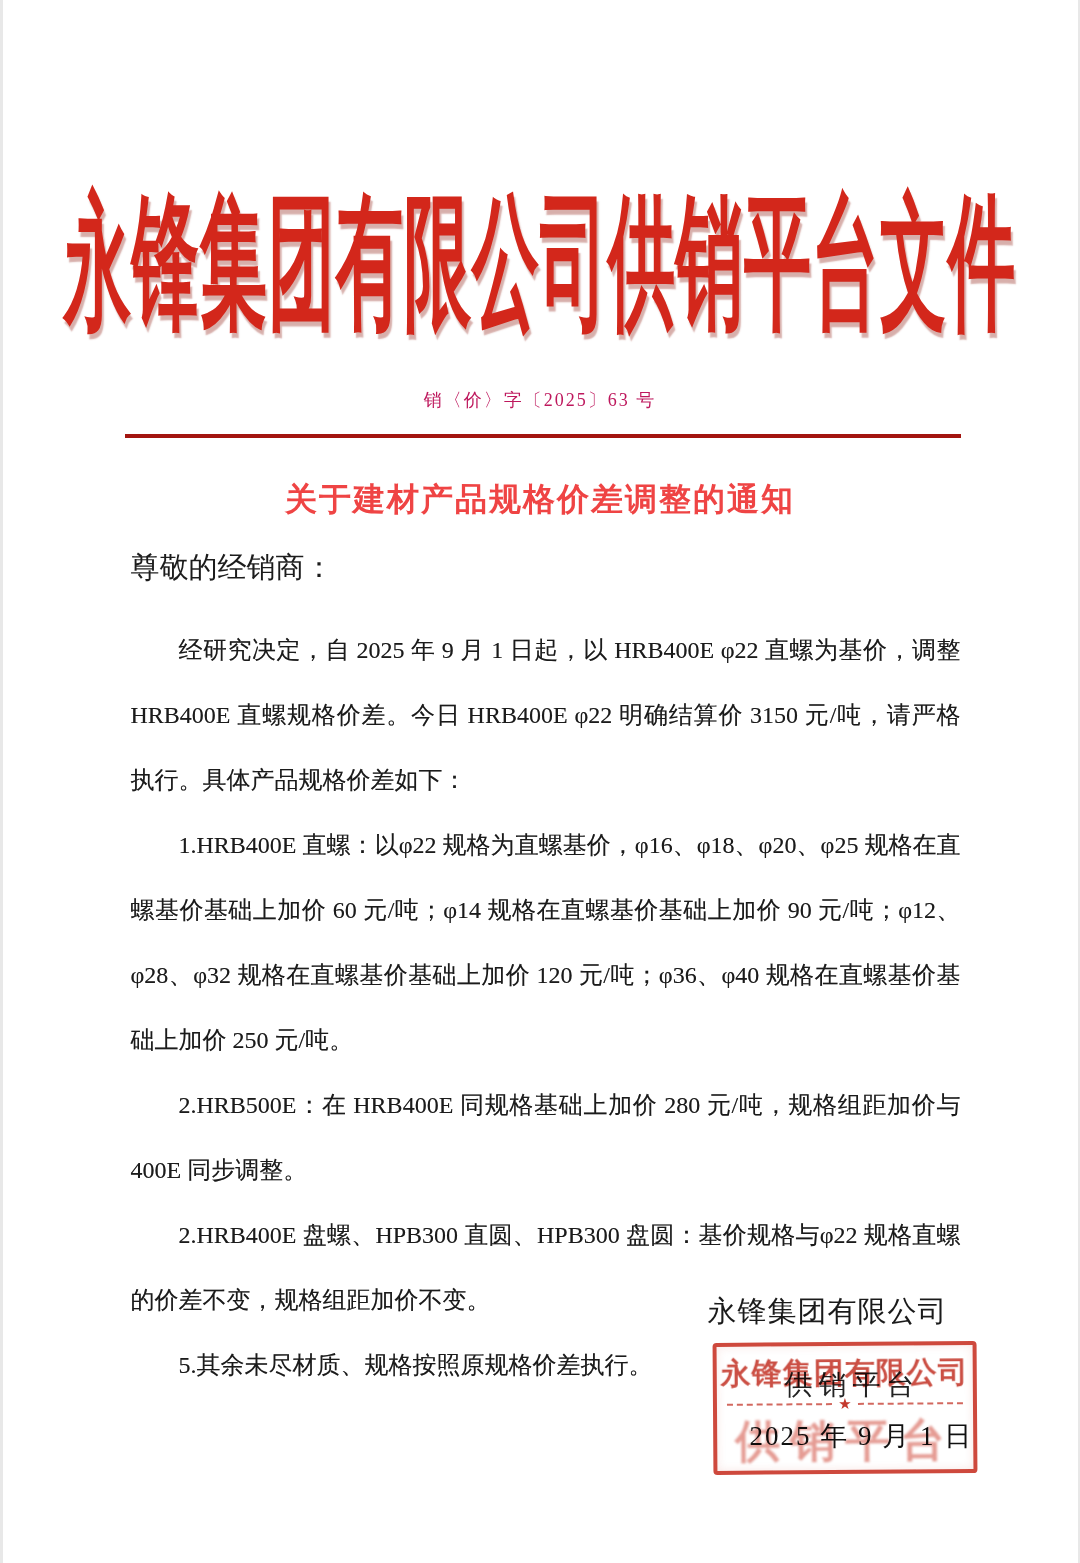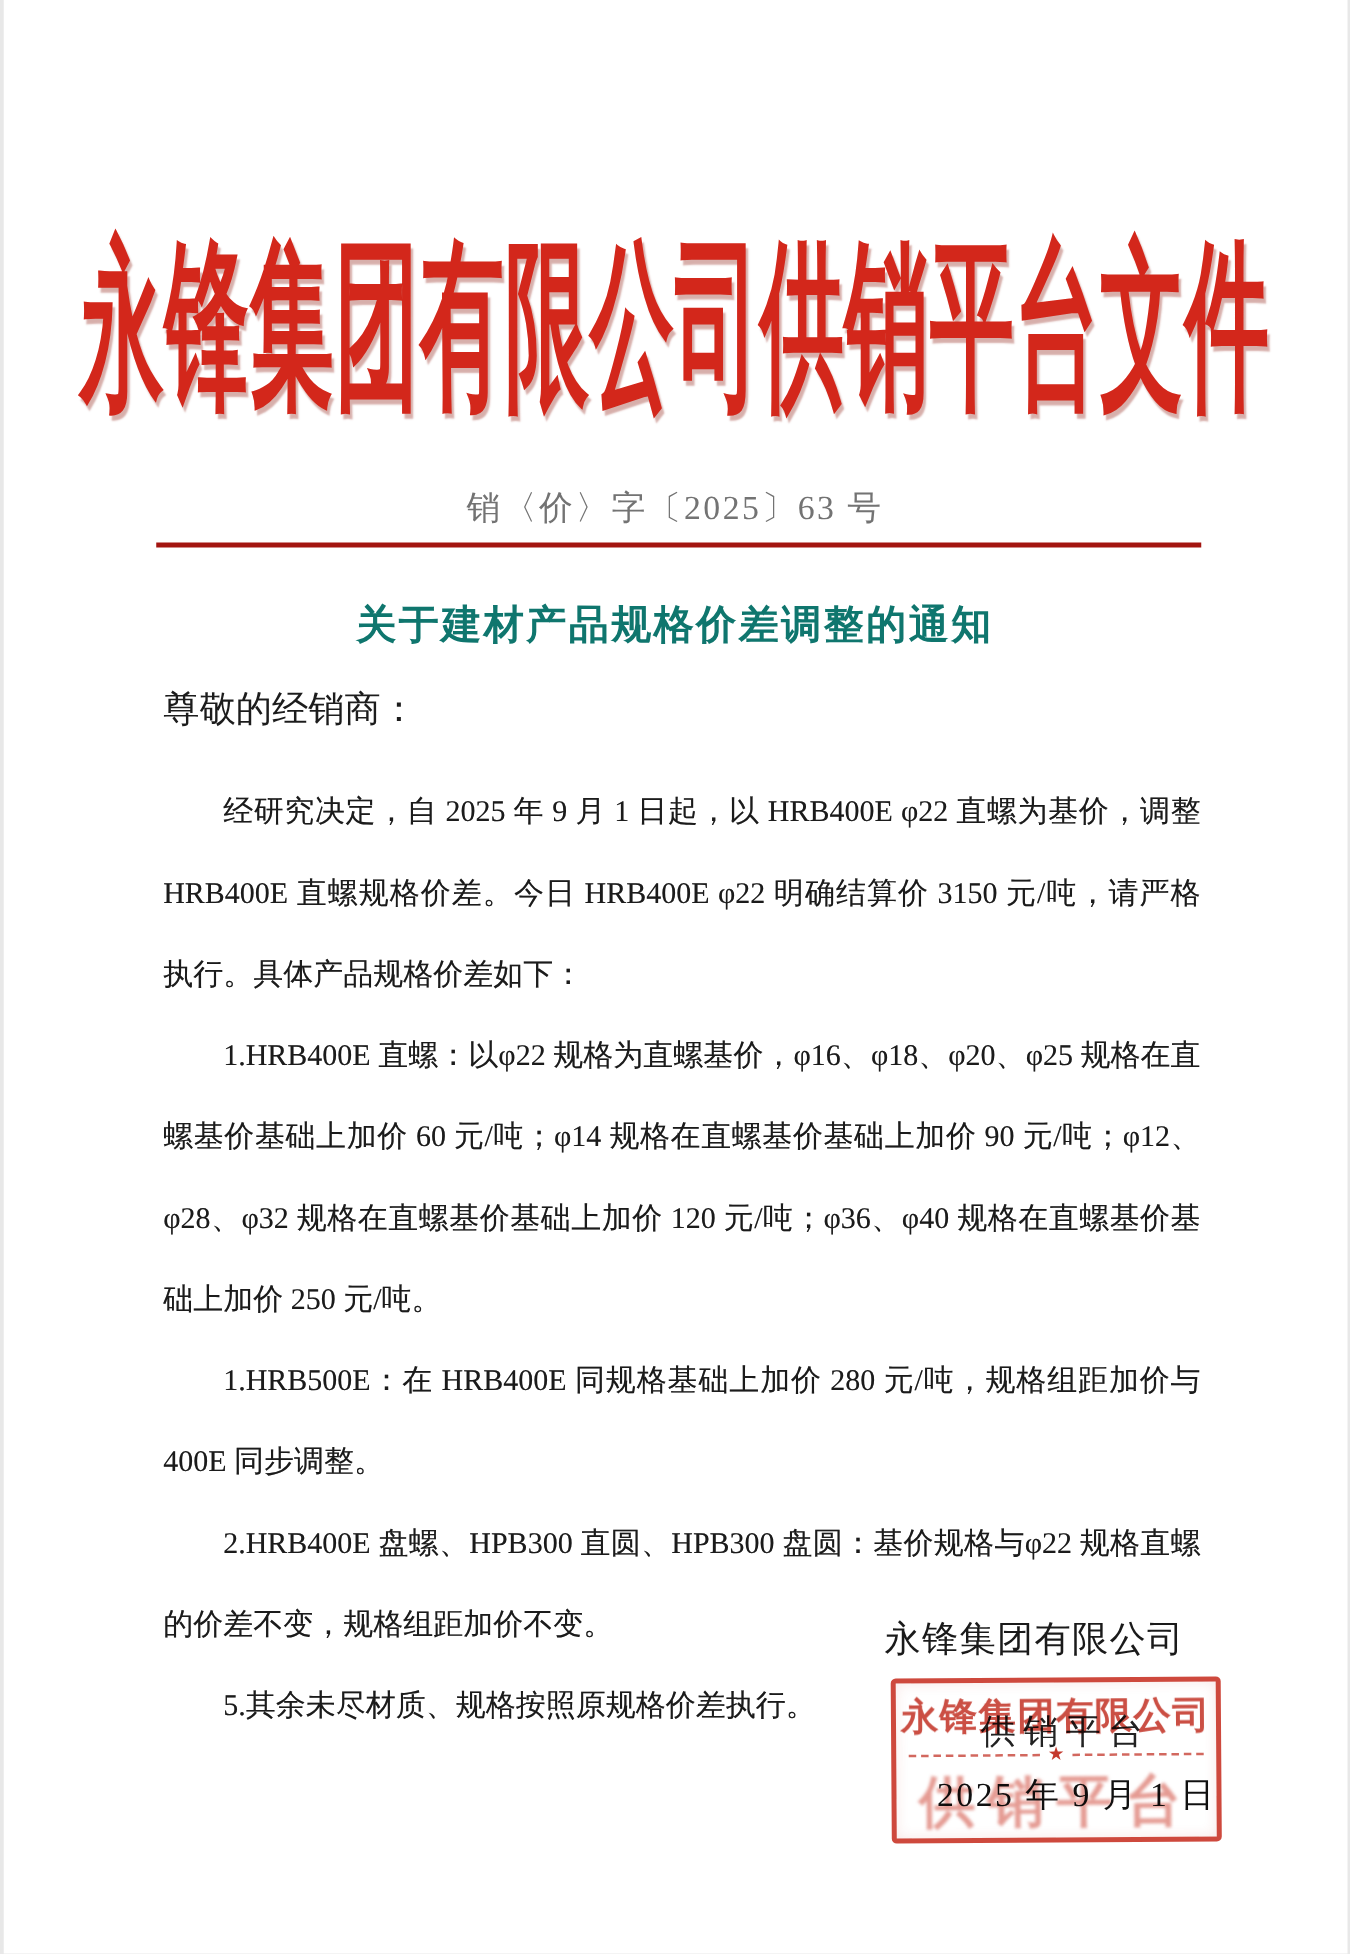--- a/index.html
+++ b/index.html
@@ -20,32 +20,32 @@
     color:#d3271b;
     letter-spacing:1px;
     white-space:nowrap;
     transform:scaleY(2.2);
     transform-origin:top center;
     text-shadow:2px 2px 1px rgba(140,25,15,0.35);
   }
   .doc-number {
     position:absolute; top:388px; left:0; width:100%;
     text-align:center;
-    font-size:27px; color:#737373; letter-spacing:2px;
+    font-size:18px; color:#be185d; letter-spacing:2px;
   }
   .red-rule {
     position:absolute; top:434px; left:122px;
     width:836px; height:4px;
     background:#a31510;
   }
   .doc-title {
     position:absolute; top:478px; left:0; width:100%;
     margin:0;
     text-align:center;
-    font-size:32px; font-weight:700; color:#0f766e;
+    font-size:32px; font-weight:700; color:#ef4444;
     letter-spacing:2px;
   }
   .salutation {
     position:absolute; top:548px; left:128px;
     font-size:29px; color:#1c1c1c;
   }
   .body-text {
     position:absolute; top:618px; left:128px;
     width:830px;
     font-size:24px; line-height:65px;
@@ -124,21 +124,21 @@
 
   <div class="red-rule"></div>
 
   <h1 class="doc-title">关于建材产品规格价差调整的通知</h1>
 
   <div class="salutation">尊敬的经销商：</div>
 
   <div class="body-text">
     <p>经研究决定，自 2025 年 9 月 1 日起，以 HRB400E φ22 直螺为基价，调整 HRB400E 直螺规格价差。今日 HRB400E φ22 明确结算价 3150 元/吨，请严格执行。具体产品规格价差如下：</p>
     <p>1.HRB400E 直螺：以φ22 规格为直螺基价，φ16、φ18、φ20、φ25 规格在直螺基价基础上加价 60 元/吨；φ14 规格在直螺基价基础上加价 90 元/吨；φ12、φ28、φ32 规格在直螺基价基础上加价 120 元/吨；φ36、φ40 规格在直螺基价基础上加价 250 元/吨。</p>
-    <p>1.HRB500E：在 HRB400E 同规格基础上加价 280 元/吨，规格组距加价与 400E 同步调整。</p>
+    <p>2.HRB500E：在 HRB400E 同规格基础上加价 280 元/吨，规格组距加价与 400E 同步调整。</p>
     <p>2.HRB400E 盘螺、HPB300 直圆、HPB300 盘圆：基价规格与φ22 规格直螺的价差不变，规格组距加价不变。</p>
     <p>5.其余未尽材质、规格按照原规格价差执行。</p>
   </div>
 
   <div class="signature-company">永锋集团有限公司</div>
 
   <div class="signature-dept">供销平台</div>
 
   <div class="sig-date">2025 年 9 月 1 日</div>
 

